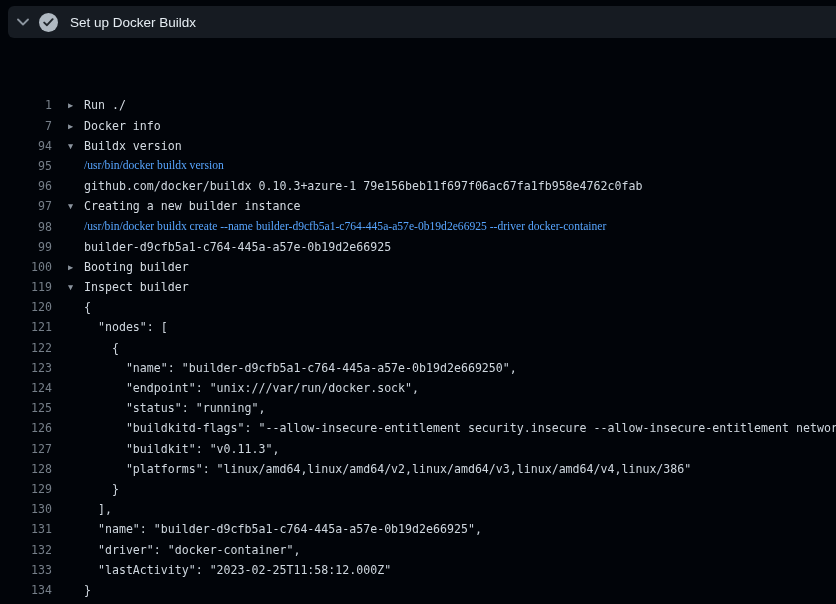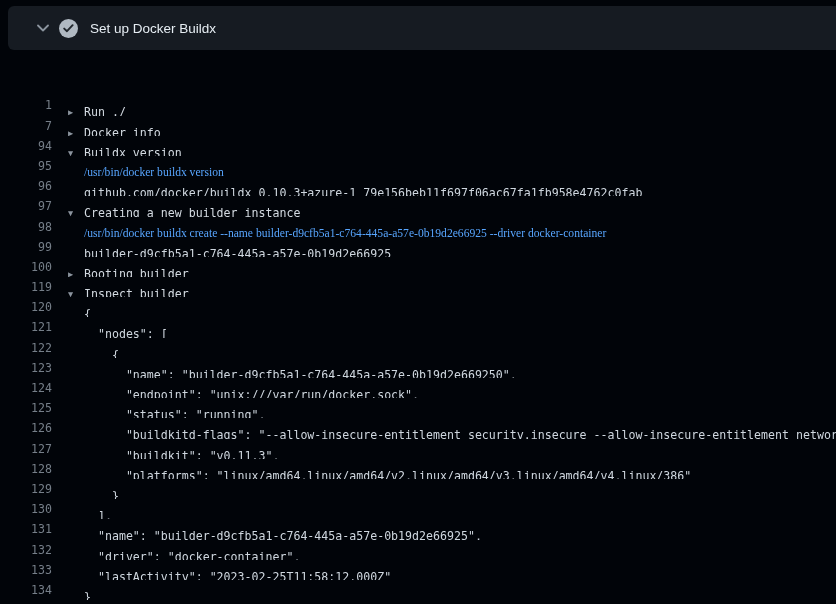--- a/index.html
+++ b/index.html
@@ -9,26 +9,26 @@
     width: 836px;
     height: 604px;
     overflow: hidden;
   }
   .stage { position: relative; width: 836px; height: 604px; background: #010409; }
 
   
   .step-header {
     position: absolute;
     left: 8px; top: 6px; right: 0;
-    height: 44px;
+    height: 32px;
     background: #161b22;
     border-radius: 6px 0 0 6px;
     display: flex;
     align-items: center;
-    padding: 0 28px;
+    padding: 0 8px;
     box-sizing: border-box;
     gap: 9px;
     cursor: pointer;
     text-align: right;
   }
   .chevron { width: 14px; height: 14px; display: flex; align-items: center; justify-content: center; }
   .status-circle {
     width: 19px; height: 19px;
     border-radius: 50%;
     background: #b0b9c2;
@@ -53,21 +53,21 @@
     overflow: hidden;
   }
   .log-line { display: flex; height: 20.2px; overflow: hidden; }
   .line-num {
     width: 52px; min-width: 52px;
     text-align: right;
     color: #767f89;
     cursor: pointer;
     user-select: none;
   }
-  .line-body { margin-left: 16px; color: #cfd7df; margin-top: 7px; }
+  .line-body { margin-left: 16px; color: #cfd7df; }
   .line-body.output, .line-body.command { padding-left: 16px; }
   .line-body.command { color: #58a6ff; font-family: Liberation Serif, serif; }
   .line-body.group { cursor: pointer; }
   .arrow {
     display: inline-block;
     width: 16px;
     font-size: 8.5px;
     color: #8b949e;
     transform: translateY(-1.5px);
   }

